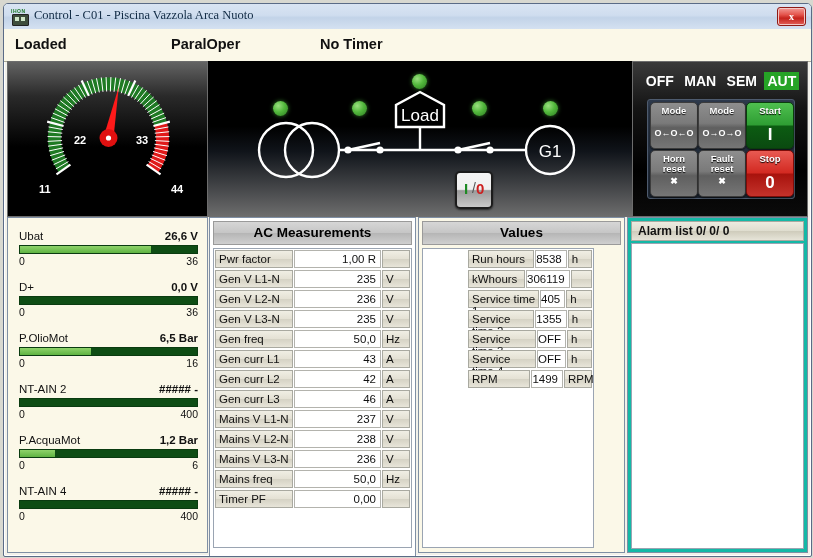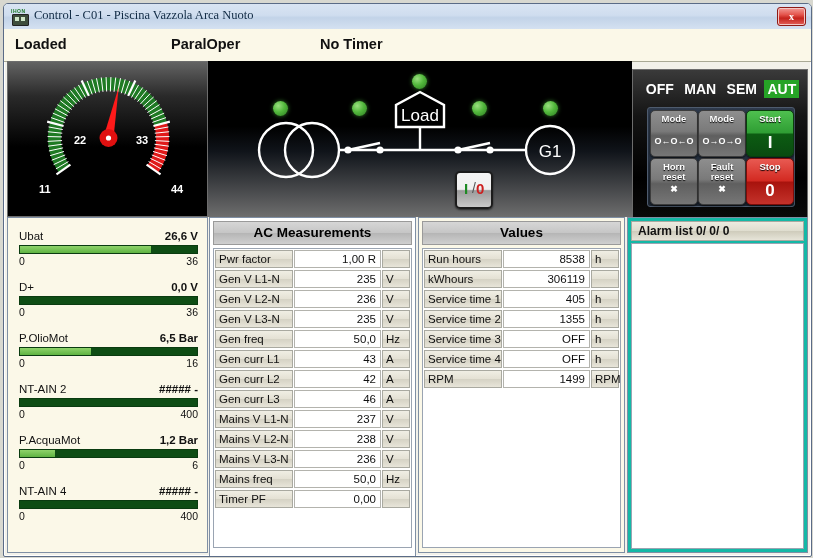--- a/index.html
+++ b/index.html
@@ -34,21 +34,21 @@
   .statusbar .st{position:absolute;top:7px;font-size:14.5px;font-weight:bold;color:#111;}
   .st1{left:11px;}  .st2{left:167px;} .st3{left:316px;}
 
   
   .topzone{position:absolute;left:3px;top:57px;width:801px;height:156px;}
   .gaugebox{position:absolute;left:0;top:0;width:201px;height:156px;
        background:linear-gradient(180deg,#636363 0%,#2a2a2a 22%,#000 55%,#000 100%);
        border:1px solid #6d6d6d;box-sizing:border-box;}
   .diagrambox{position:absolute;left:201px;top:0;width:424px;height:156px;
        background:linear-gradient(180deg,#000 0%,#000 42%,#10141a 58%,#6e6e6e 100%);}
-  .ctrlbox{position:absolute;left:625px;top:8px;width:176px;height:156px;
+  .ctrlbox{position:absolute;left:625px;top:0;width:176px;height:156px;
        background:linear-gradient(180deg,#3a3a3a 0%,#141414 30%,#000 70%,#0b0b0b 100%);
        border:1px solid #6d6d6d;box-sizing:border-box;}
 
   
   .gauge-svg{position:absolute;left:18px;top:4px;}
   .g-lab{position:absolute;color:#fff;font-size:11px;font-weight:bold;
          text-shadow:0 0 2px #000;}
   .g-unit{position:absolute;color:#fff;font-size:11px;text-align:center;width:60px;}
   .g-title{position:absolute;color:#fff;font-size:11.5px;text-align:center;width:201px;left:0;}
 
@@ -424,21 +424,21 @@
           <div class="trow">
             <div class="tcell-name">Timer PF</div>
             <div class="tcell-val">0,00</div>
             <div class="tcell-unit"></div>
           </div>
         </div>
     </div>
 
     <div class="panel p-val">
       <div class="thdr" style="width:199px;">Values</div>
-      <div class="tbody" id="valtable" style="width:199px;height:300px;">
+      <div class="tbody" id="valtable" style="width:172px;height:300px;padding-left:44px;">
           <div class="trow">
             <div class="tcell-name">Run hours</div>
             <div class="tcell-val">8538</div>
             <div class="tcell-unit">h</div>
           </div>
           <div class="trow">
             <div class="tcell-name">kWhours</div>
             <div class="tcell-val">306119</div>
             <div class="tcell-unit"></div>
           </div>

